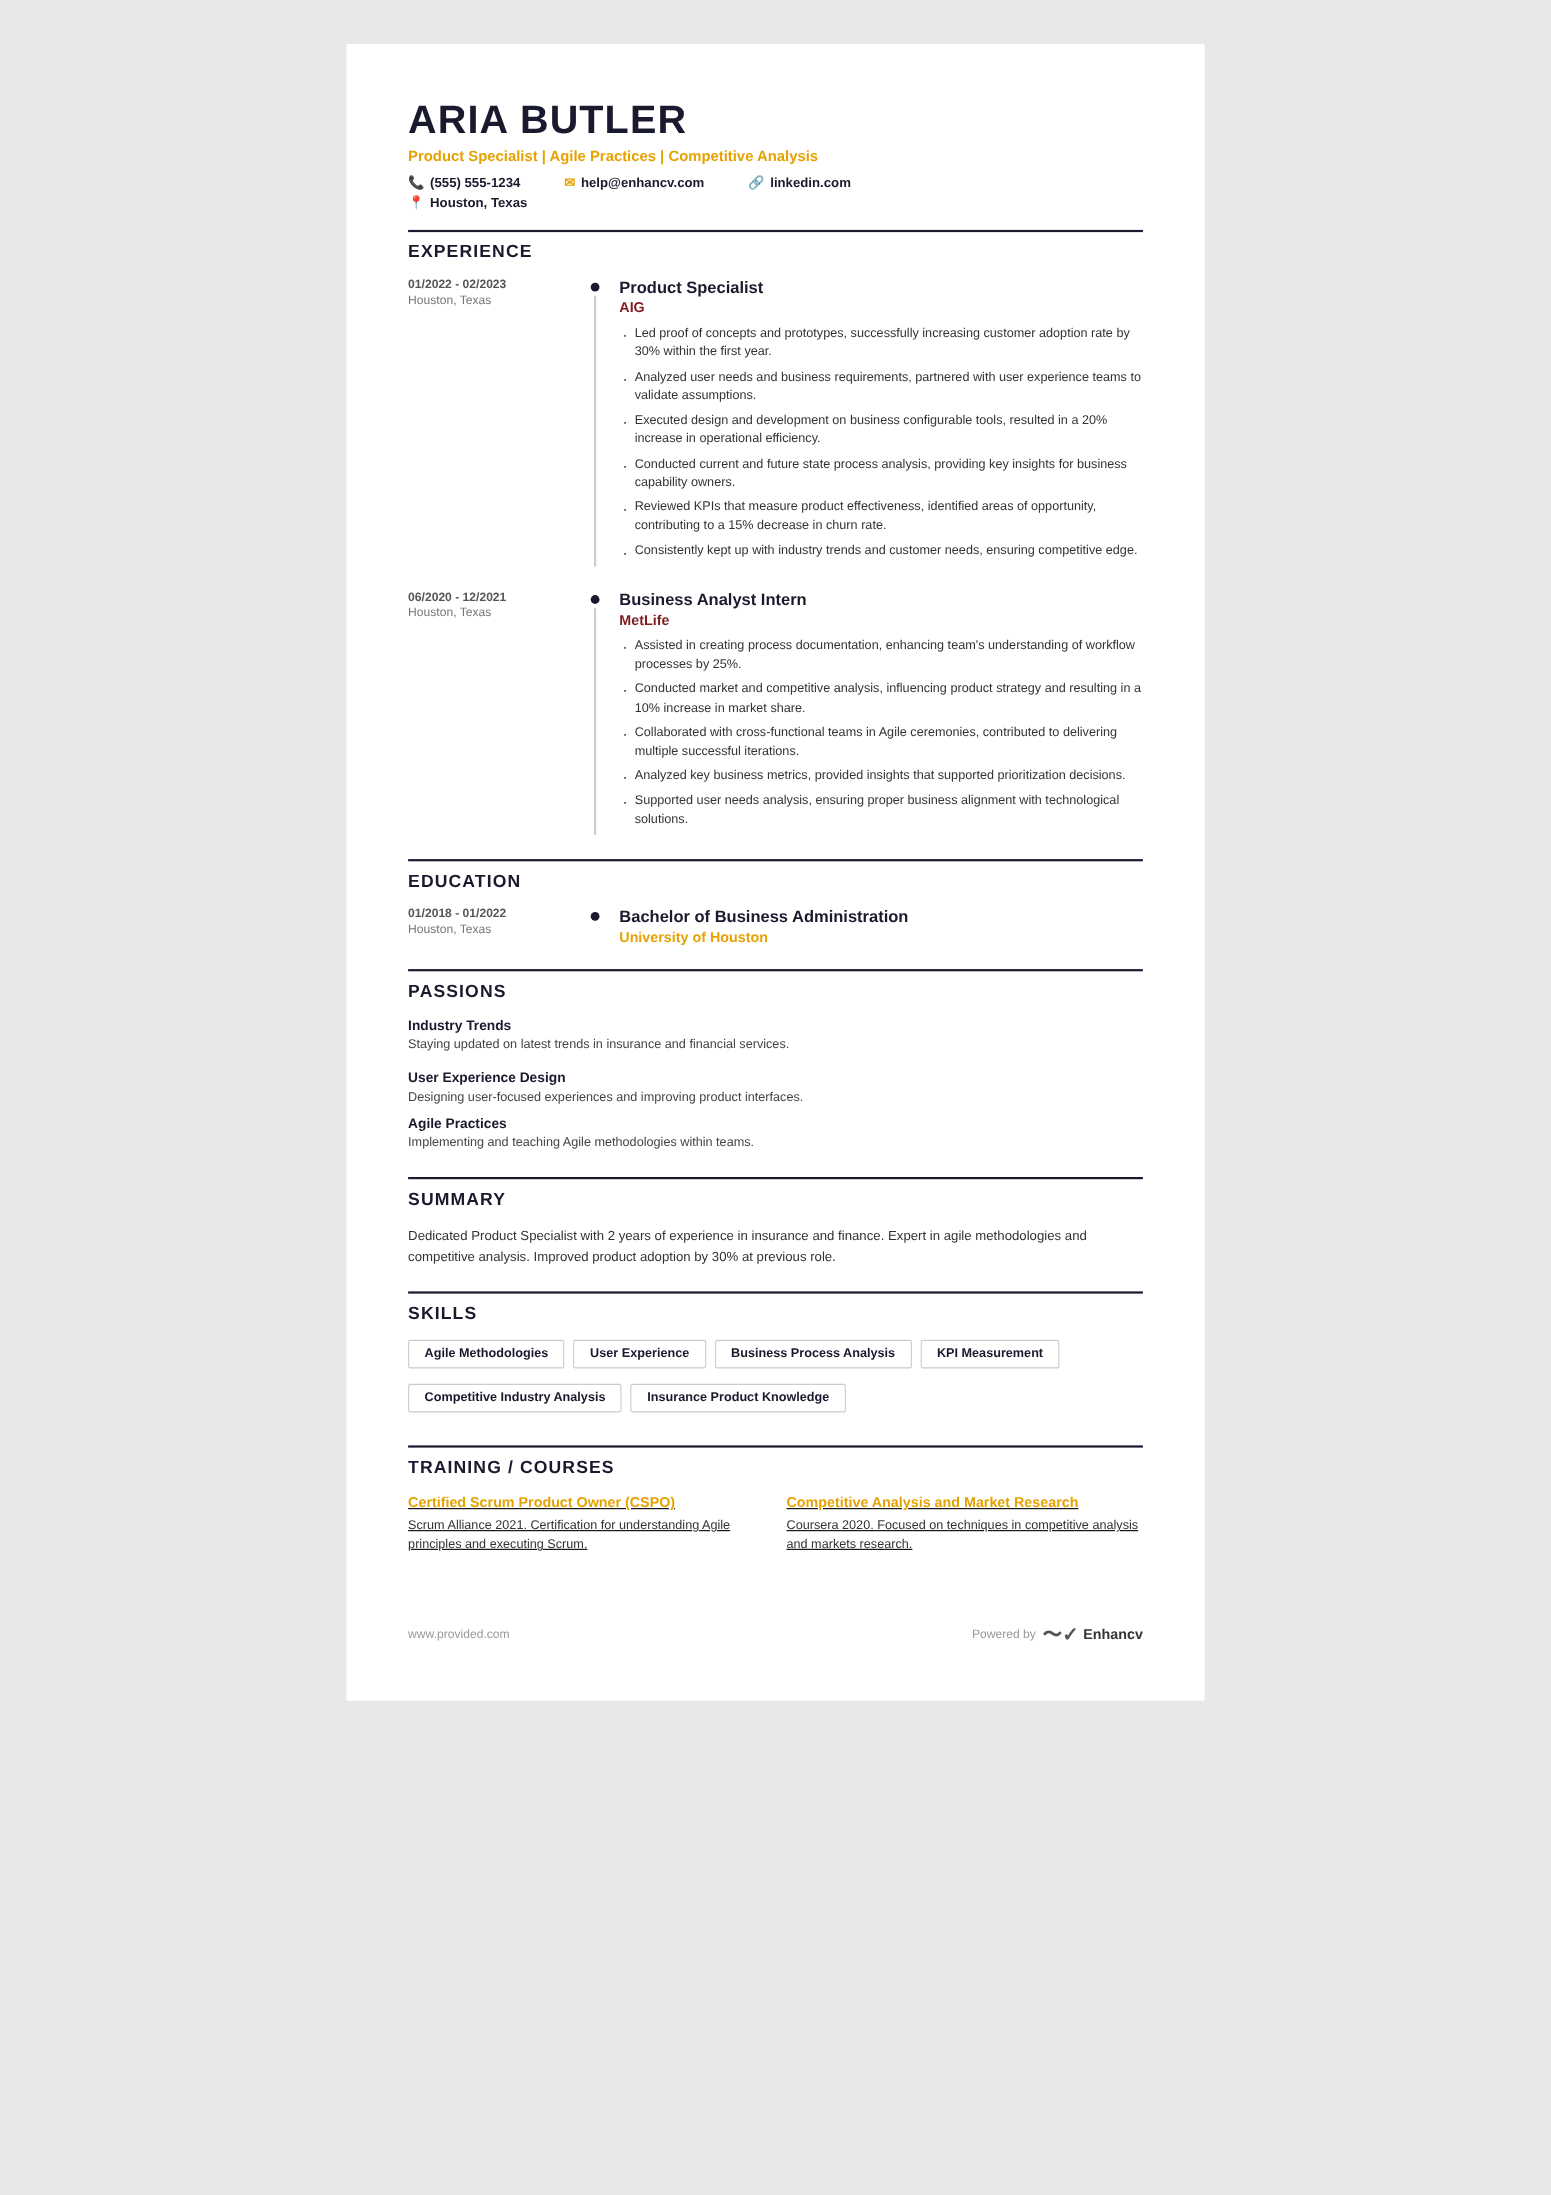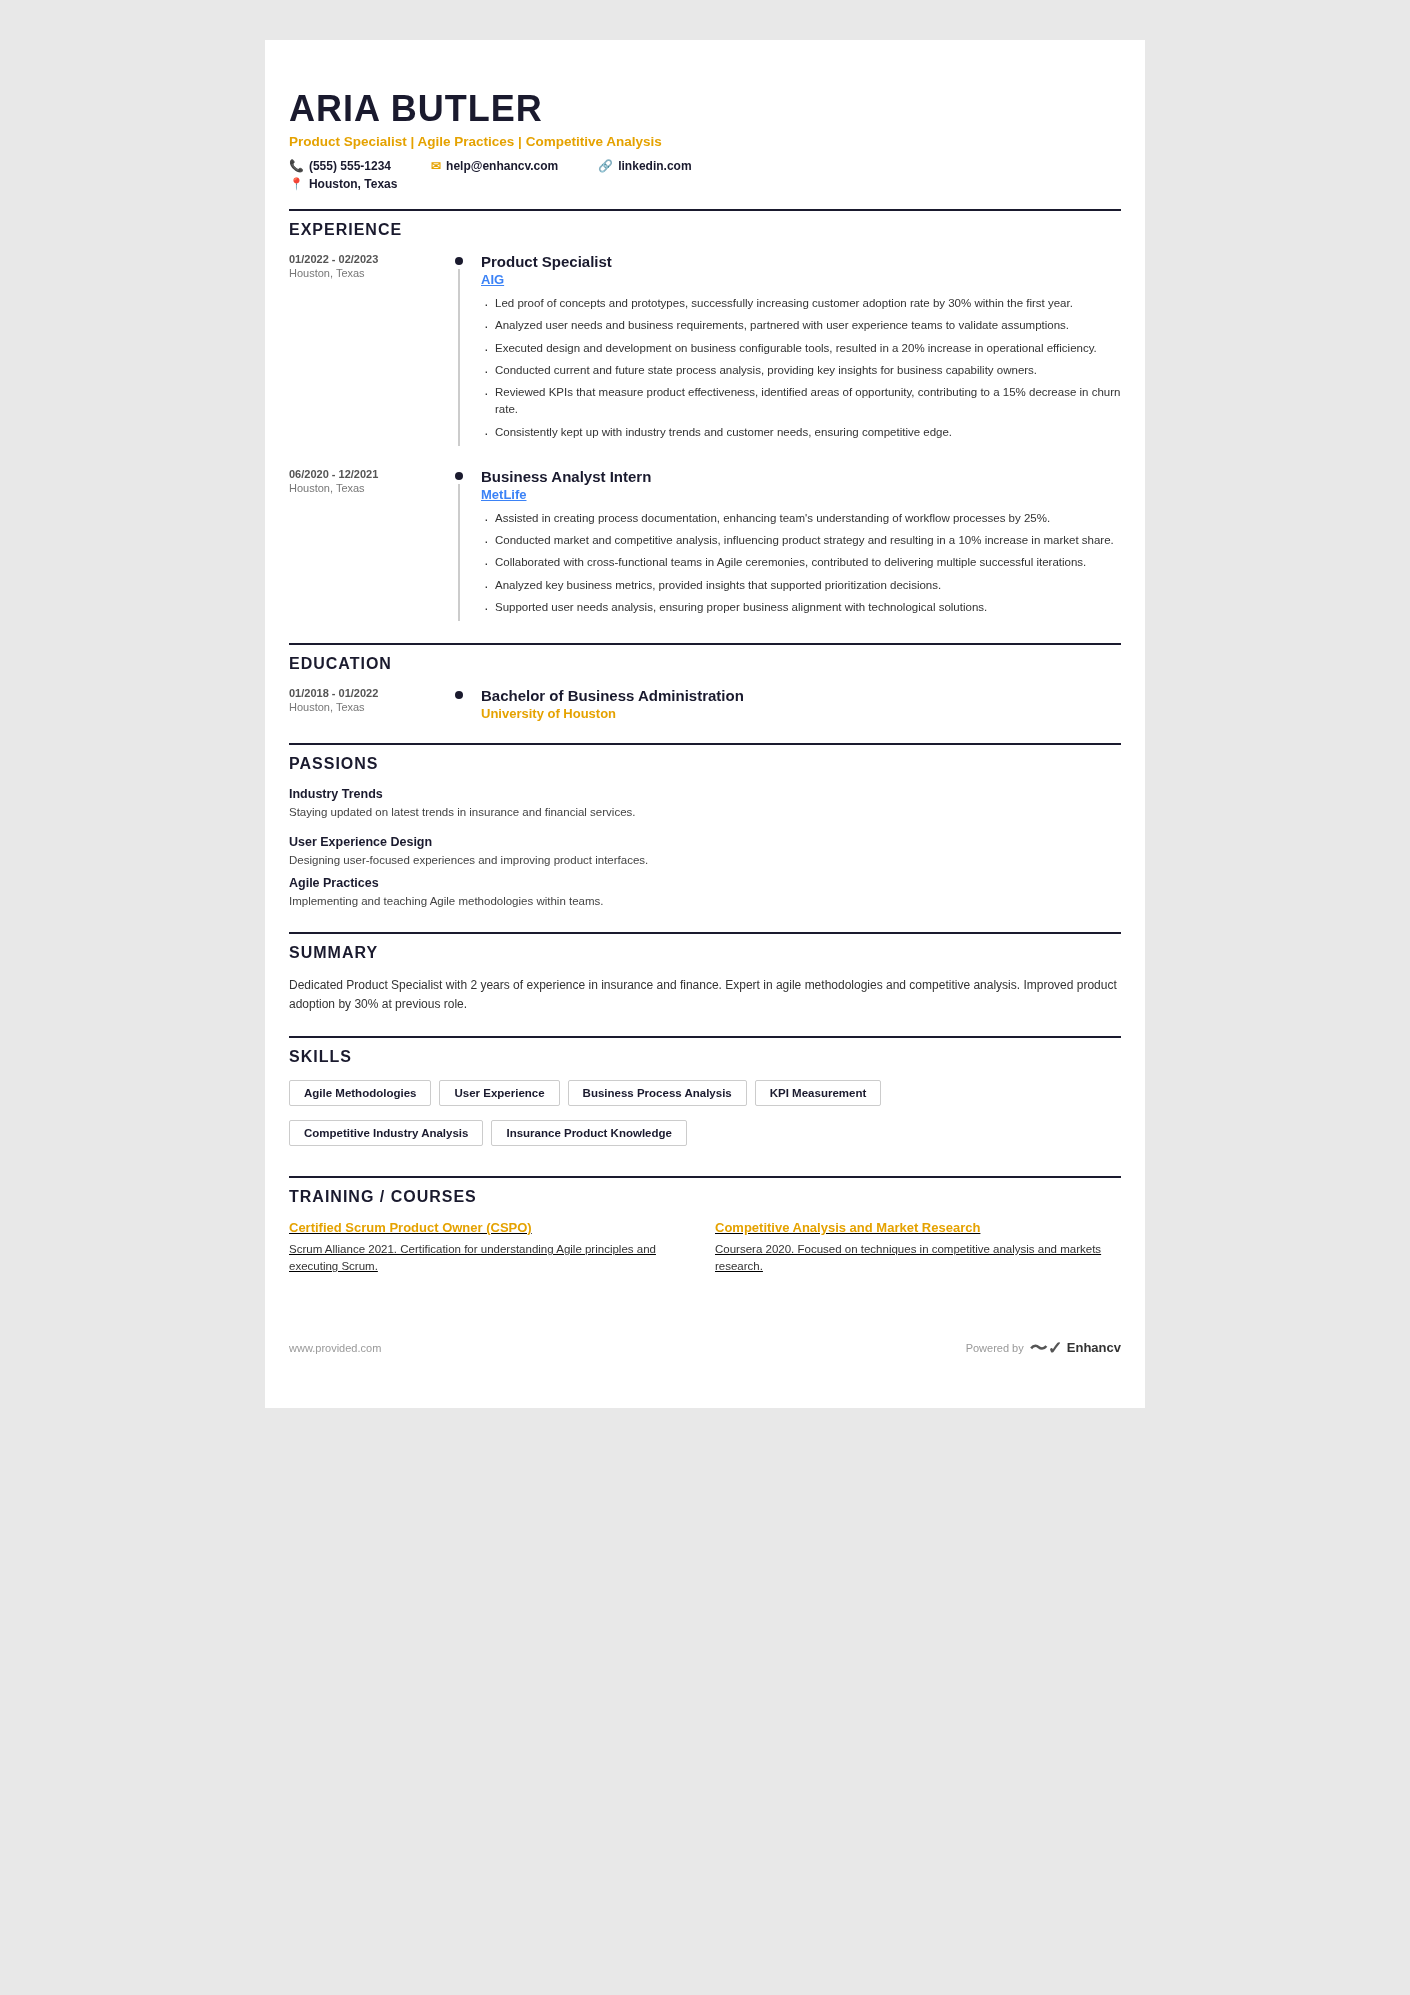--- a/index.html
+++ b/index.html
@@ -5,22 +5,22 @@
     * { margin: 0; padding: 0; box-sizing: border-box; }
     body {
       background: #e8e8e8;
       font-family: 'Arial', sans-serif;
       display: flex;
       justify-content: center;
       padding: 40px 20px;
     }
     .page {
       background: #fff;
-      width: 880px;
-      padding: 48px 24px;
+      width: 780px;
+      padding: 48px 56px;
       position: relative;
     }
     .name {
       font-size: 36px;
       font-weight: 900;
       color: #1a1a2e;
       letter-spacing: 1px;
       text-transform: uppercase;
     }
     .title-line {
@@ -115,23 +115,22 @@
     }
     .exp-role {
       font-size: 15px;
       font-weight: 700;
       color: #1a1a2e;
       margin-bottom: 2px;
     }
     .exp-company {
       font-size: 13px;
       font-weight: 700;
-      color: #3b82f6;
+      color: #7f1d1d;
       margin-bottom: 8px;
-      text-decoration: underline;
     }
     .exp-bullets {
       list-style: none;
       padding: 0;
     }
     .exp-bullets li {
       font-size: 11.5px;
       color: #333;
       margin-bottom: 5px;
       padding-left: 14px;

